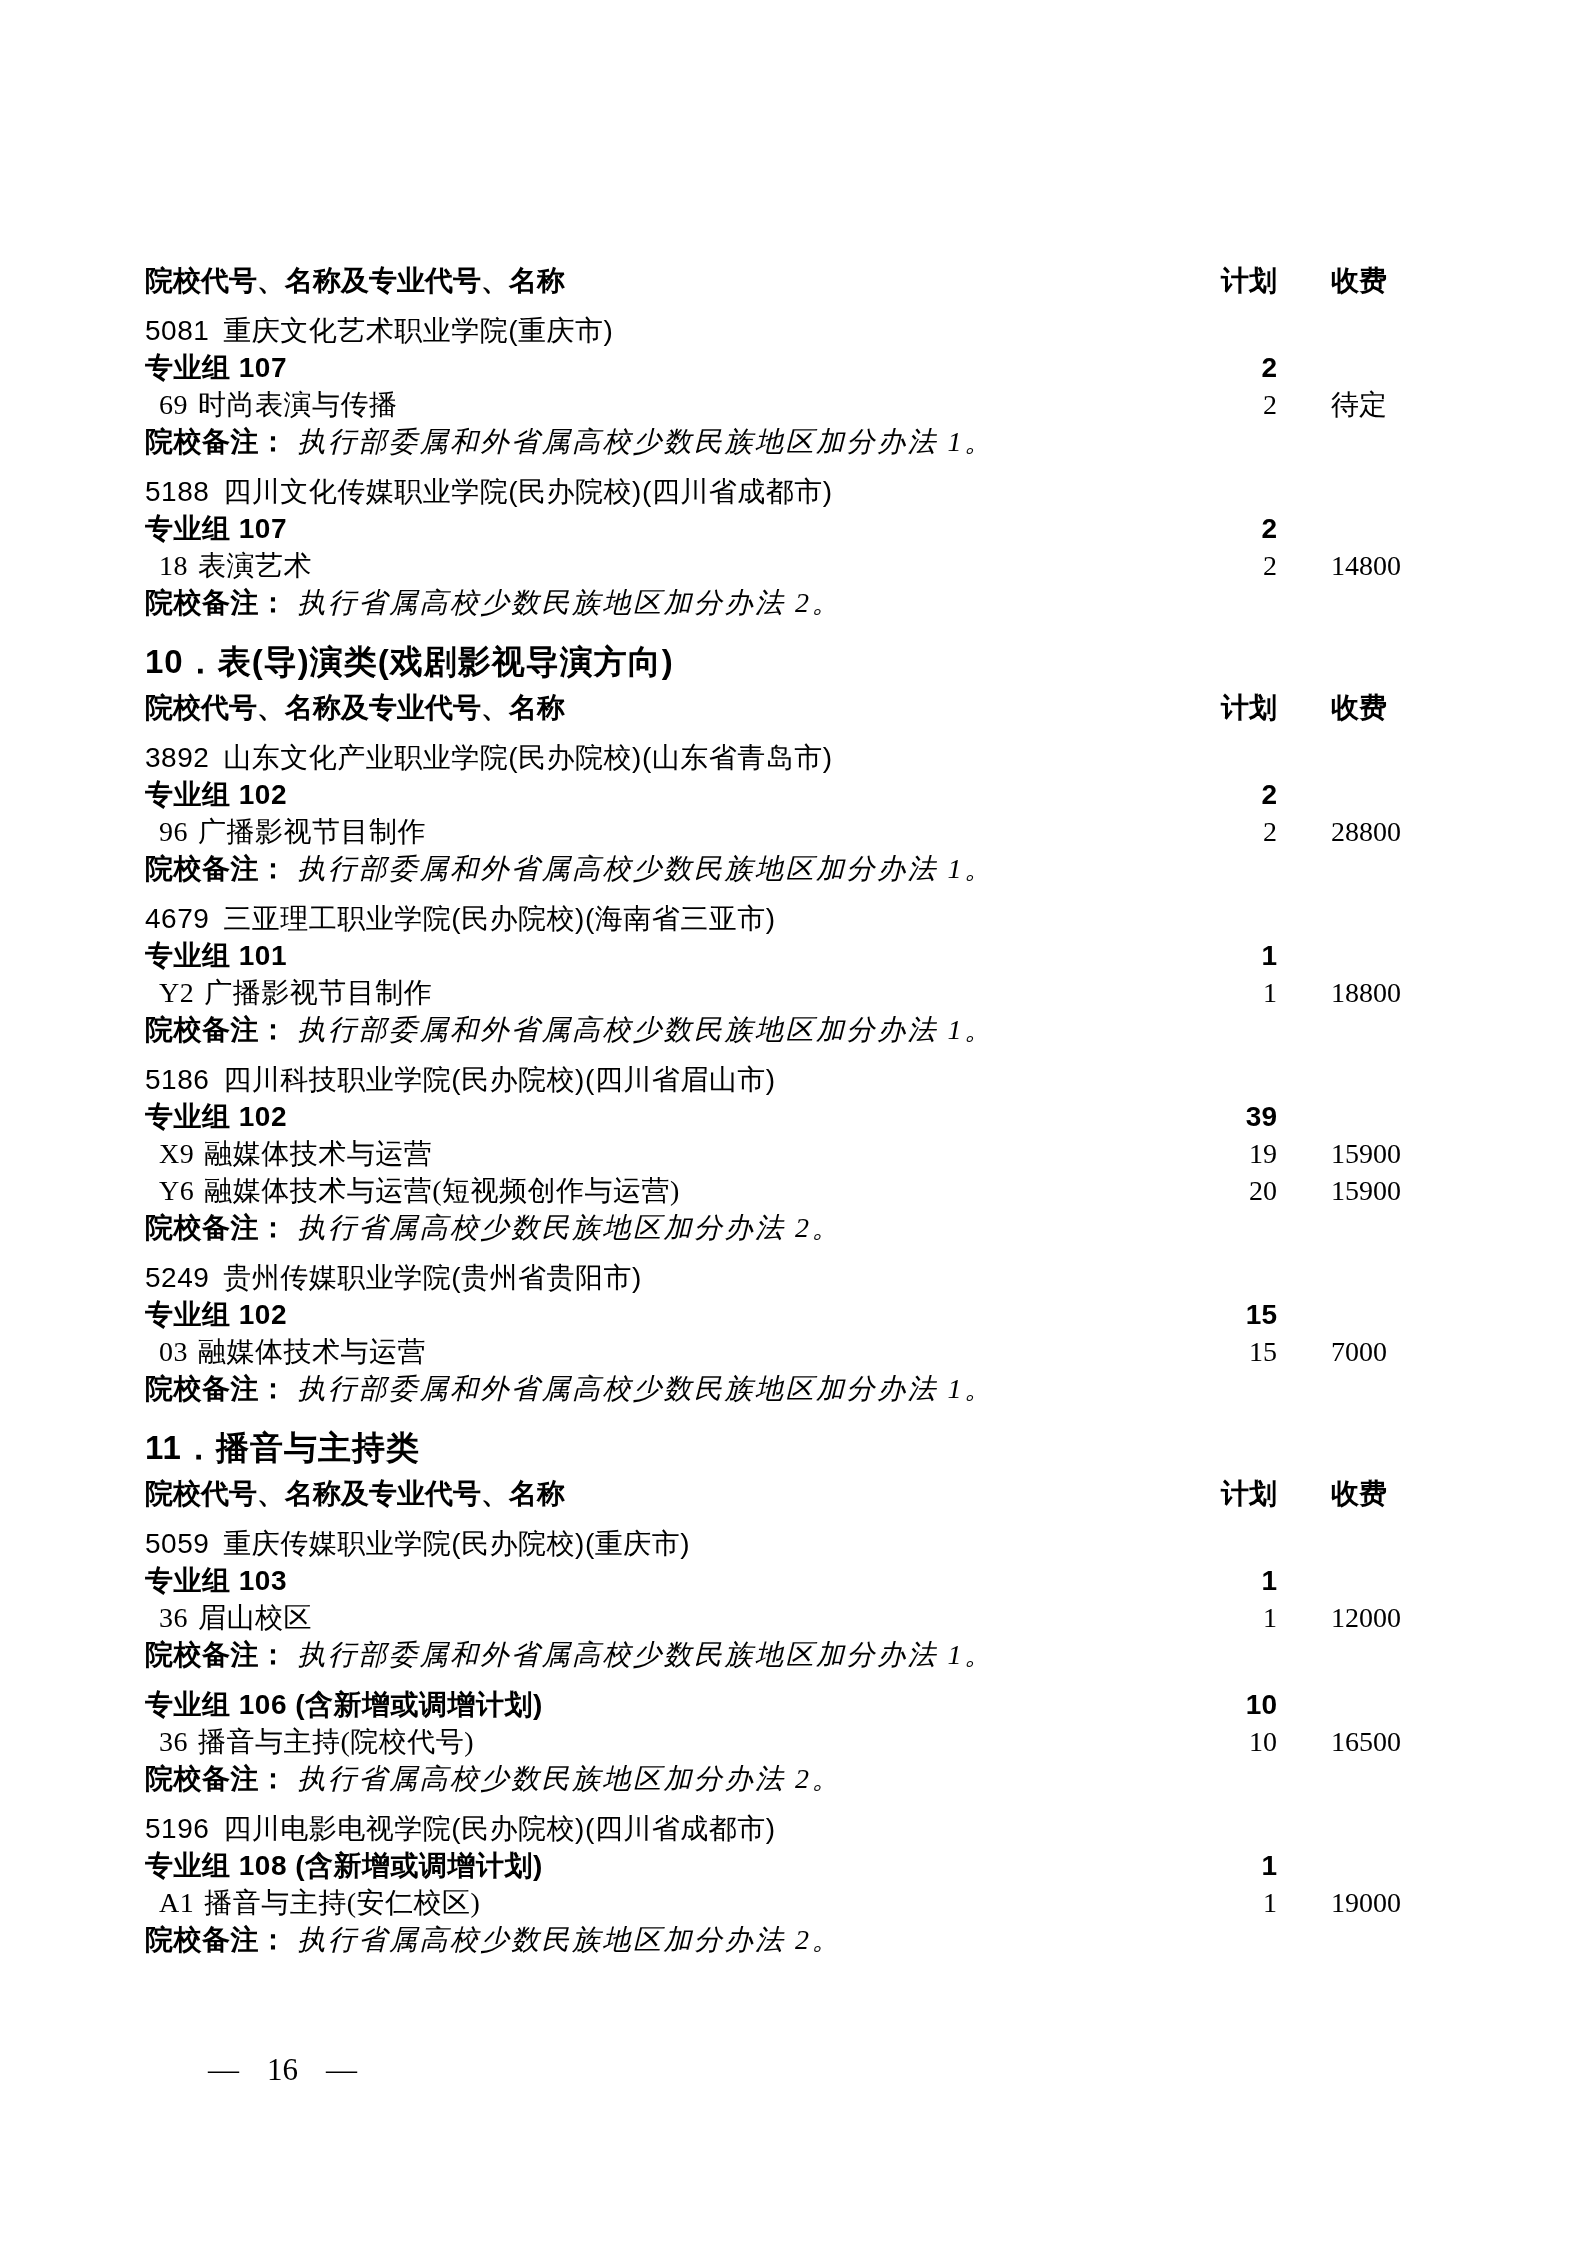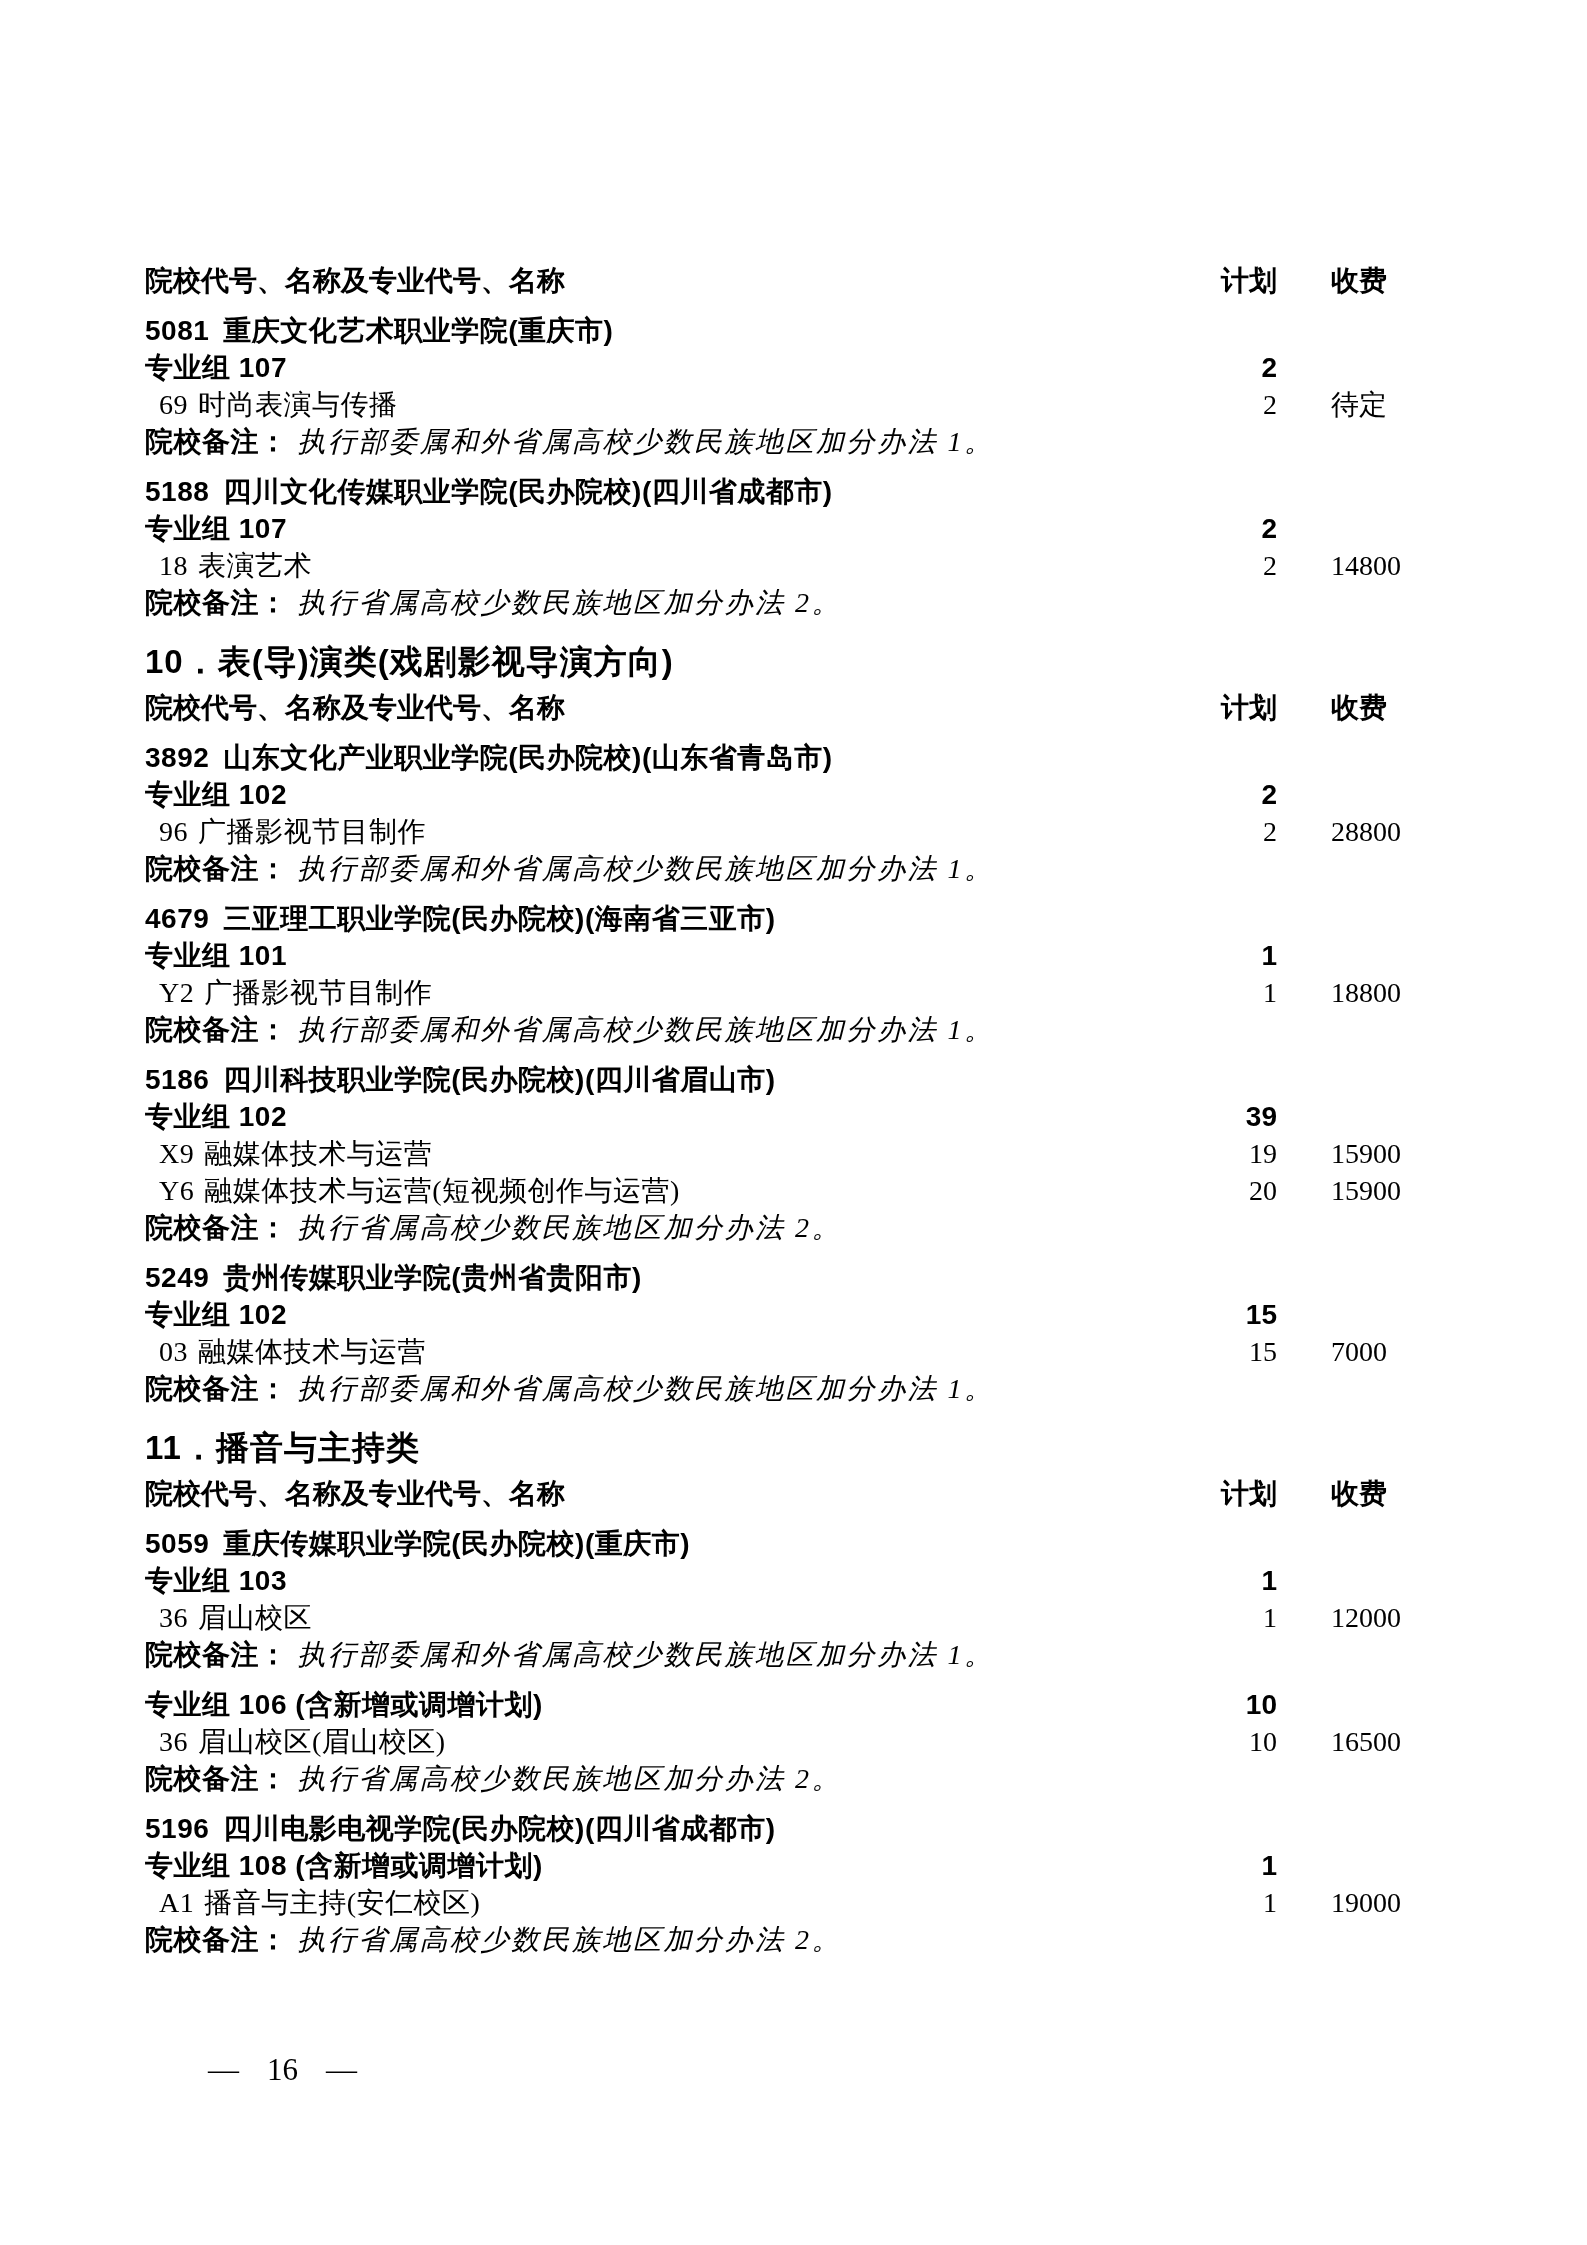--- a/index.html
+++ b/index.html
@@ -30,21 +30,21 @@
   .header-row { font-weight: 700; }
   .section { margin: 0; }
   .section-title {
     font-size: 33px;
     line-height: 46px;
     font-weight: 700;
     margin: 18px 0 4px 0;
     letter-spacing: 1px;
   }
   .block { margin-top: 13px; }
-  .inst-row .name { font-weight: 700; letter-spacing: 0.5px; }
+  .inst-row .name { font-weight: 400; letter-spacing: 0.5px; }
   .code  { margin-right: 14px; }
   .gname { font-weight: 700; letter-spacing: 0.5px; }
   .gplan { font-weight: 700; }
   .major-row { font-family: "Liberation Serif", serif; }
   .major-row .name { padding-left: 14px; letter-spacing: 0.5px; }
   .mcode { margin-right: 10px; }
   .remark-row .rlabel {
     font-weight: 700;
     font-family: "Liberation Sans", sans-serif;
     margin-right: 10px;
@@ -253,21 +253,21 @@
           <div class="cell fee"></div>
         </div>
       </div>
       <div class="block">
         <div class="row group-row">
           <div class="cell name gname">专业组 106 (含新增或调增计划)</div>
           <div class="cell plan gplan">10</div>
           <div class="cell fee"></div>
         </div>
         <div class="row major-row">
-          <div class="cell name"><span class="mcode">36</span><span class="mname">眉山校区(眉山校区)</span></div>
+          <div class="cell name"><span class="mcode">36</span><span class="mname">播音与主持(院校代号)</span></div>
           <div class="cell plan">10</div>
           <div class="cell fee">16500</div>
         </div>
         <div class="row remark-row">
           <div class="cell name"><span class="rlabel">院校备注：</span><span class="rtext">执行省属高校少数民族地区加分办法 2。</span></div>
           <div class="cell plan"></div>
           <div class="cell fee"></div>
         </div>
       </div>
       <div class="block">

